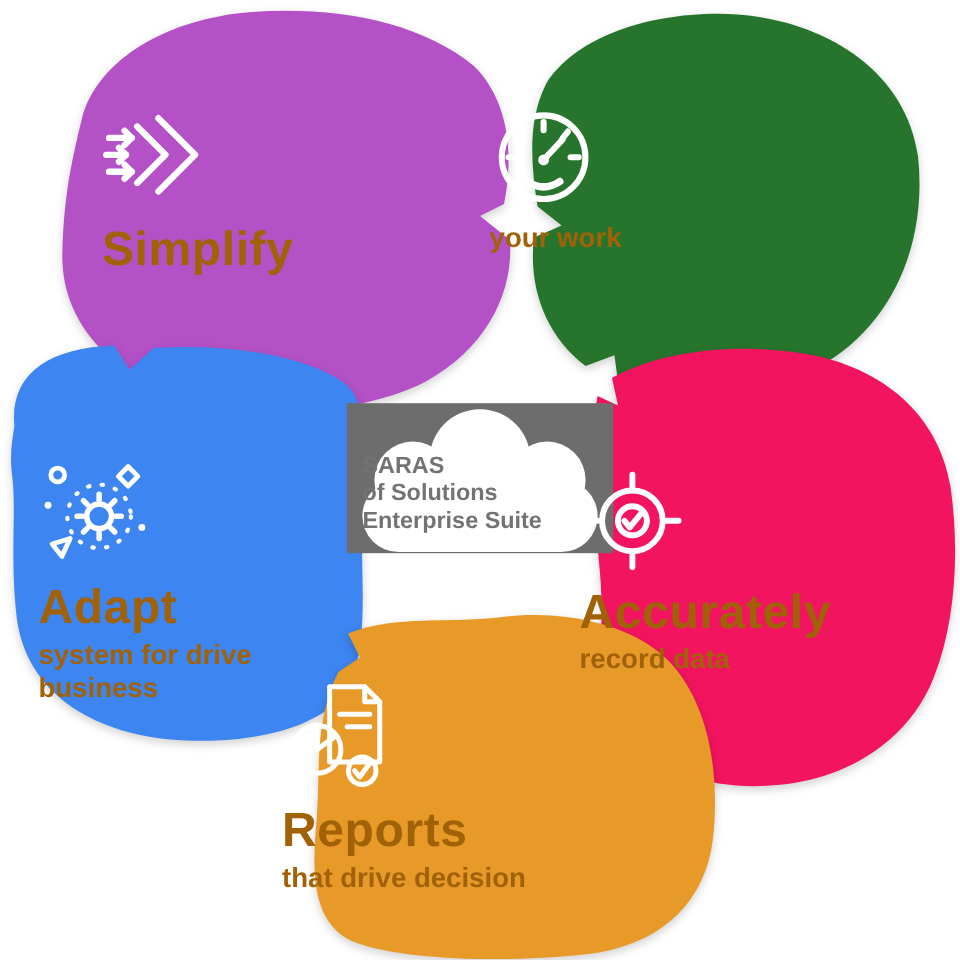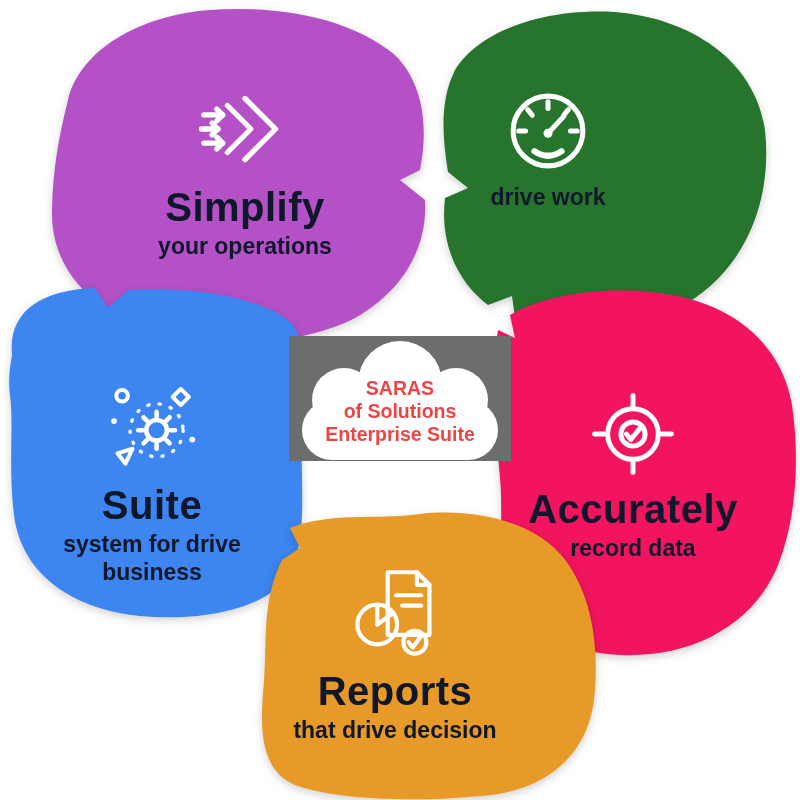--- a/index.html
+++ b/index.html
@@ -5,34 +5,34 @@
   html,body { margin:0; padding:0; background:#ffffff; }
   body { font-family:"Liberation Sans", sans-serif; }
   .canvas {
     position:relative; width:800px; height:800px; margin:0 auto;
     background:#ffffff; overflow:hidden;
   }
   .blob-layer { position:absolute; left:0; top:0; width:800px; height:800px; }
   .blob { filter:drop-shadow(0 3px 4px rgba(0,0,0,0.18)); }
   .section {
     position:absolute; transform:translateX(-50%);
-    text-align:center; color:#0f172a;
+    color:#a16207;
   }
   .icon { display:block; margin:0 auto; }
   .title {
     font-size:40px; font-weight:bold; line-height:1.08;
     letter-spacing:0.5px; margin-top:6px;
   }
   .subtitle {
     font-size:23px; font-weight:bold; line-height:1.22; margin-top:3px;
   }
   .cloud-text {
-    position:absolute; left:400px; top:377px; transform:translateX(-50%);
-    width:220px; text-align:center;
-    font-size:19.5px; font-weight:bold; line-height:23px; color:#ef4444;
+    position:absolute; left:412px; top:377px; transform:translateX(-50%);
+    width:220px; 
+    font-size:19.5px; font-weight:bold; line-height:23px; color:#737373;
   }
   .cloud-text div { white-space:nowrap; }
 </style>
 </head>
 <body>
 
 <div class="canvas">
 
   <svg class="blob-layer" viewBox="0 0 800 800" aria-hidden="true">
 
@@ -77,40 +77,39 @@
           <line x1="5" y1="28" x2="21" y2="28"></line>
             <polyline points="16,23 21,28 16,33"></polyline>
           <line x1="3" y1="40" x2="17" y2="40"></line>
             <polyline points="12,35 17,40 12,45"></polyline>
           <line x1="5" y1="52" x2="21" y2="52"></line>
             <polyline points="16,47 21,52 16,57"></polyline>
         </g>
       </svg>
     </span>
     <div class="title">Simplify</div>
-    <div class="subtitle">your operations</div>
   </div>
 
   <div class="section" style="left:548px; top:86px; width:280px;">
     <span class="icon">
       <svg width="90" height="90" viewBox="0 0 80 80">
         <g fill="none" stroke="#ffffff" stroke-width="4.5" stroke-linecap="round" stroke-linejoin="round">
           <circle cx="40" cy="40" r="31"></circle>
           <line x1="40" y1="14" x2="40" y2="20"></line>
           <line x1="22" y1="21" x2="26" y2="26"></line>
           <line x1="58" y1="21" x2="54" y2="26"></line>
           <line x1="14" y1="40" x2="20" y2="40"></line>
           <line x1="66" y1="40" x2="60" y2="40"></line>
           <line x1="40" y1="42" x2="54" y2="27"></line>
           <circle cx="40" cy="42" r="4" fill="#ffffff" stroke="none"></circle>
           <path d="M 28,58 Q 40,66 52,58" stroke-width="5.5"></path>
         </g>
       </svg>
     </span>
-    <div class="subtitle">drive work</div>
+    <div class="subtitle">your work</div>
   </div>
 
   <div class="section" style="left:152px; top:382px; width:240px;">
     <span class="icon">
       <svg width="92" height="92" viewBox="0 0 80 80">
         <g fill="none" stroke="#ffffff" stroke-width="4" stroke-linecap="round" stroke-linejoin="round">
           <circle cx="44" cy="42" r="9"></circle>
           <line x1="56" y1="42" x2="60" y2="42"></line>
           <line x1="52.5" y1="50.5" x2="55.3" y2="53.3"></line>
           <line x1="44" y1="54" x2="44" y2="58"></line>
@@ -121,21 +120,21 @@
           <line x1="52.5" y1="33.5" x2="55.3" y2="30.7"></line>
           <circle cx="44" cy="42" r="23" stroke-width="3" stroke-dasharray="1 9"></circle>
           <circle cx="14" cy="12" r="5" stroke-width="3.5"></circle>
           <rect x="60" y="8" width="10" height="10" stroke-width="3.5" transform="rotate(45 65 13)"></rect>
           <circle cx="7" cy="34" r="2.5" fill="#ffffff" stroke="none"></circle>
           <circle cx="75" cy="50" r="2.5" fill="#ffffff" stroke="none"></circle>
           <path d="M 10,62 L 23,58 L 17,71 Z" stroke-width="3.5"></path>
         </g>
       </svg>
     </span>
-    <div class="title">Suite</div>
+    <div class="title">Adapt</div>
     <div class="subtitle">system for drive business</div>
   </div>
 
   <div class="section" style="left:633px; top:390px; width:300px;">
     <span class="icon">
       <svg width="88" height="88" viewBox="0 0 80 80">
         <g fill="none" stroke="#ffffff" stroke-width="4.5" stroke-linecap="round" stroke-linejoin="round">
           <circle cx="40" cy="40" r="23"></circle>
           <line x1="40" y1="5" x2="40" y2="14"></line>
           <line x1="40" y1="66" x2="40" y2="75"></line>

